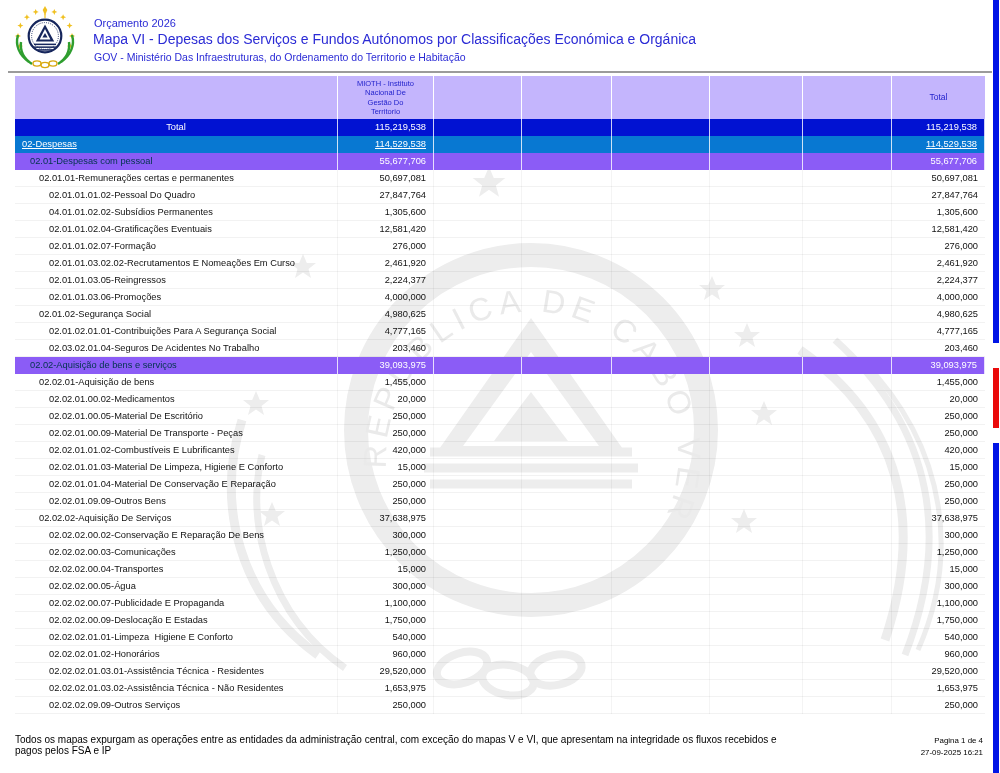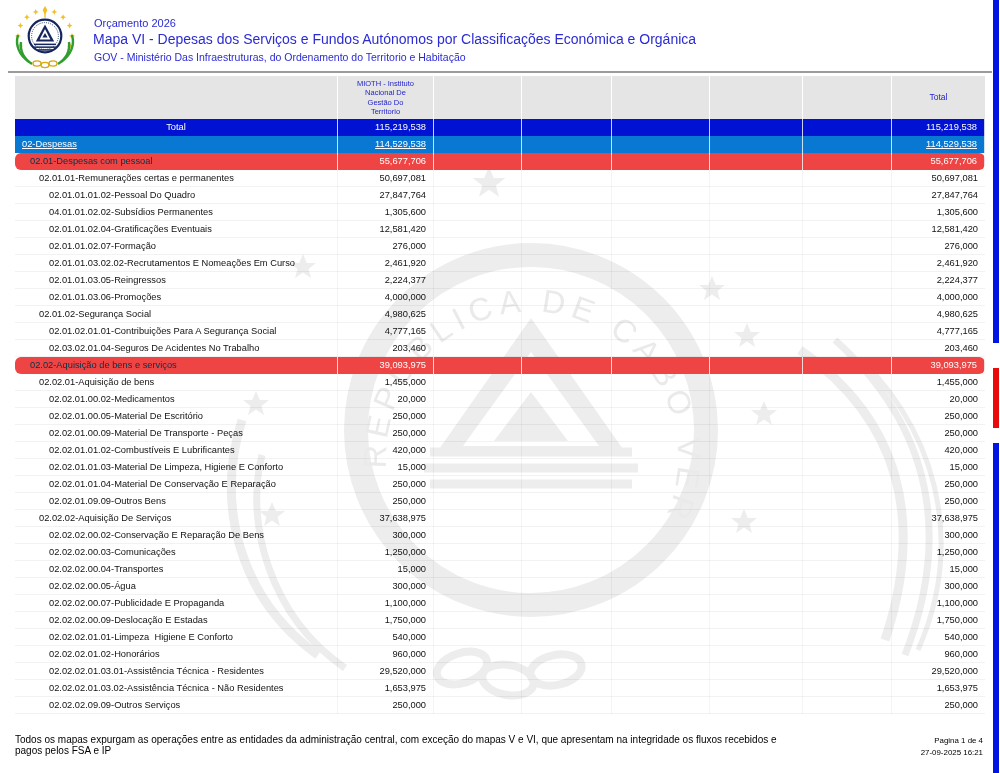--- a/index.html
+++ b/index.html
@@ -12,40 +12,40 @@
   
   .hdr{position:absolute;left:0;top:0;width:100%;z-index:2;}
   .logo{position:absolute;left:12px;top:5px;}
   .t1{position:absolute;left:94px;top:17px;font-size:11px;color:#2b2bd5;}
   .t2{position:absolute;left:93px;top:31px;font-size:14px;color:#2b2bd5;}
   .t3{position:absolute;left:94px;top:51px;font-size:10.5px;color:#2b2bd5;}
   .hrule{position:absolute;left:8px;top:71px;width:984px;height:2px;background:#9b9b9b;}
 
   
   .table{position:absolute;left:15px;top:76px;width:970px;z-index:1;}
-  .thead{display:flex;height:43px;background:#e5e5e5;color:#2323cc;}
+  .thead{display:flex;height:43px;background:#c4b5fd;color:#2323cc;}
   .thead .cell{border-right:1px solid #fff;}
   .hentity{font-size:7.5px;line-height:9.4px;text-align:center;padding-top:3px;
            white-space:pre-line;box-sizing:border-box;}
   .htotal{font-size:8.5px;line-height:43px;text-align:center;}
 
   .trow{display:flex;height:17px;line-height:17px;font-size:9.3px;color:#111;}
   .cell{box-sizing:border-box;height:100%;overflow:hidden;}
   .cd{width:323px;white-space:pre;}
   .c1{width:96px;}.c2{width:88px;}.c3{width:90px;}.c4{width:98px;}
   .c5{width:93px;}.c6{width:89px;}.ct{width:93px;}
   .num{text-align:right;padding-right:7px;}
 
   .trow .cell{border-right:1px solid rgba(0,0,0,0.045);}
   .trow .ct, .thead .ct{border-right:none;}
   .trow.l3, .trow.leaf{box-shadow:inset 0 -1px 0 rgba(0,0,0,0.05);background:transparent;}
 
   .grand{background:#0112d2;color:#fff;}
   .l1{background:#0878d2;color:#fff;text-decoration:underline;}
-  .l2{background:#ef4444;color:#00344c;border-radius:6px;}
+  .l2{background:#8b5cf6;color:#00344c;}
   .l2 .num{color:#fff;}
   .grand .cell,.l1 .cell,.l2 .cell{border-right:1px solid rgba(255,255,255,0.8);}
   .grand .cd{text-align:center;}
   .l1 .cd{padding-left:7px;}
   .l2 .cd{padding-left:15px;}
   .l3 .cd{padding-left:24px;}
   .leaf .cd{padding-left:34px;}
 
   
   .fnote{position:absolute;left:15px;top:734px;width:778px;font-size:10px;

